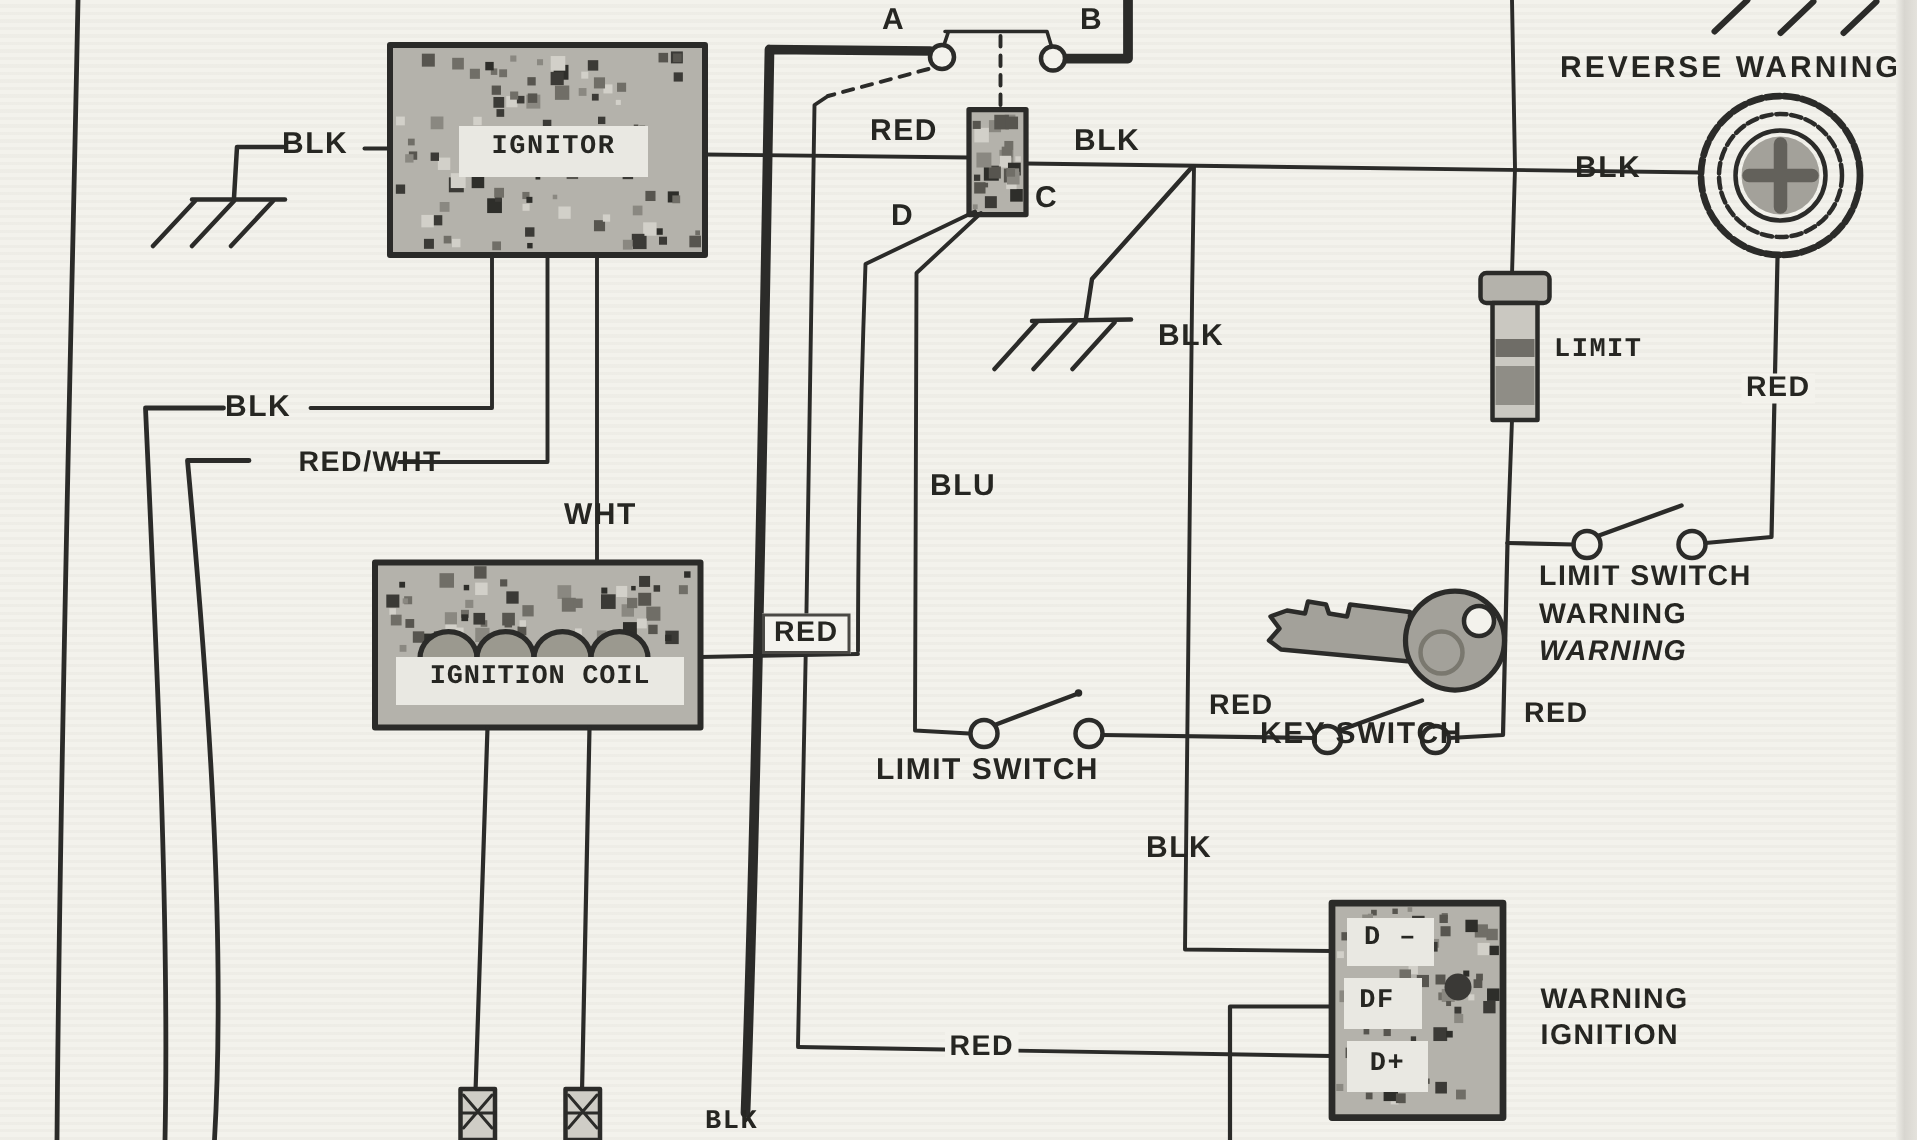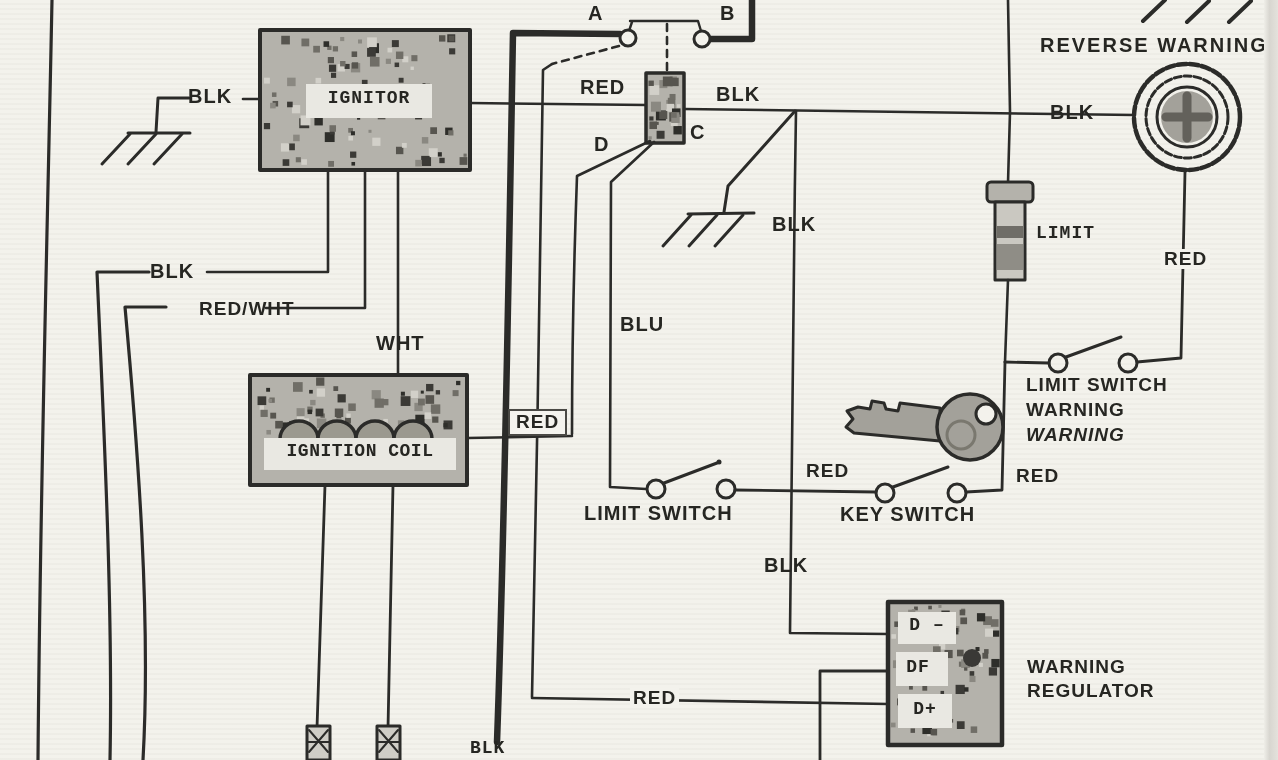--- a/index.html
+++ b/index.html
@@ -436,25 +436,25 @@
 <div class="lbl wide" style="left:1040px;top:35px;">REVERSE WARNING</div>
 <div class="lbl fs21 plate" style="left:264px;top:442px;width:192px;letter-spacing:0.5px;">IGNITION COIL</div>
 <div class="lbl" style="left:1050px;top:102px;">BLK</div>
 <div class="lbl fs21" style="left:1036px;top:224px;">LIMIT</div>
 <div class="lbl fs19 paperbg" style="left:1161px;top:249px;">RED</div>
 <div class="lbl fs19" style="left:1026px;top:375px;">LIMIT SWITCH</div>
 <div class="lbl fs19" style="left:1026px;top:400px;">WARNING</div>
 <div class="lbl fs19" style="left:1026px;top:425px;font-style:italic;">WARNING</div>
 <div class="lbl fs19" style="left:806px;top:461px;">RED</div>
 <div class="lbl fs19" style="left:1016px;top:466px;">RED</div>
-<div class="lbl" style="left:840px;top:504px;">KEY SWITCH</div>
+<div class="lbl" style="left:840px;top:479px;">KEY SWITCH</div>
 <div class="lbl" style="left:584px;top:503px;">LIMIT SWITCH</div>
 <div class="lbl" style="left:764px;top:555px;">BLK</div>
 <div class="lbl fs19" style="left:1027px;top:657px;">WARNING</div>
-<div class="lbl fs19" style="left:1027px;top:681px;">REGULATOR</div>
+<div class="lbl fs19" style="left:1027px;top:681px;">IGNITION</div>
 <div class="lbl fs21 plate" style="left:898px;top:616px;width:58px;">D –</div>
 <div class="lbl fs21 plate" style="left:896px;top:658px;width:44px;">DF</div>
 <div class="lbl fs21 plate" style="left:898px;top:700px;width:54px;">D+</div>
 <div class="lbl fs19 paperbg" style="left:630px;top:688px;">RED</div>
 <div class="lbl fs21" style="left:470px;top:739px;">BLK</div>
 
 <div id="edge-artifact"></div>
 </div>
 
 </body></html>

